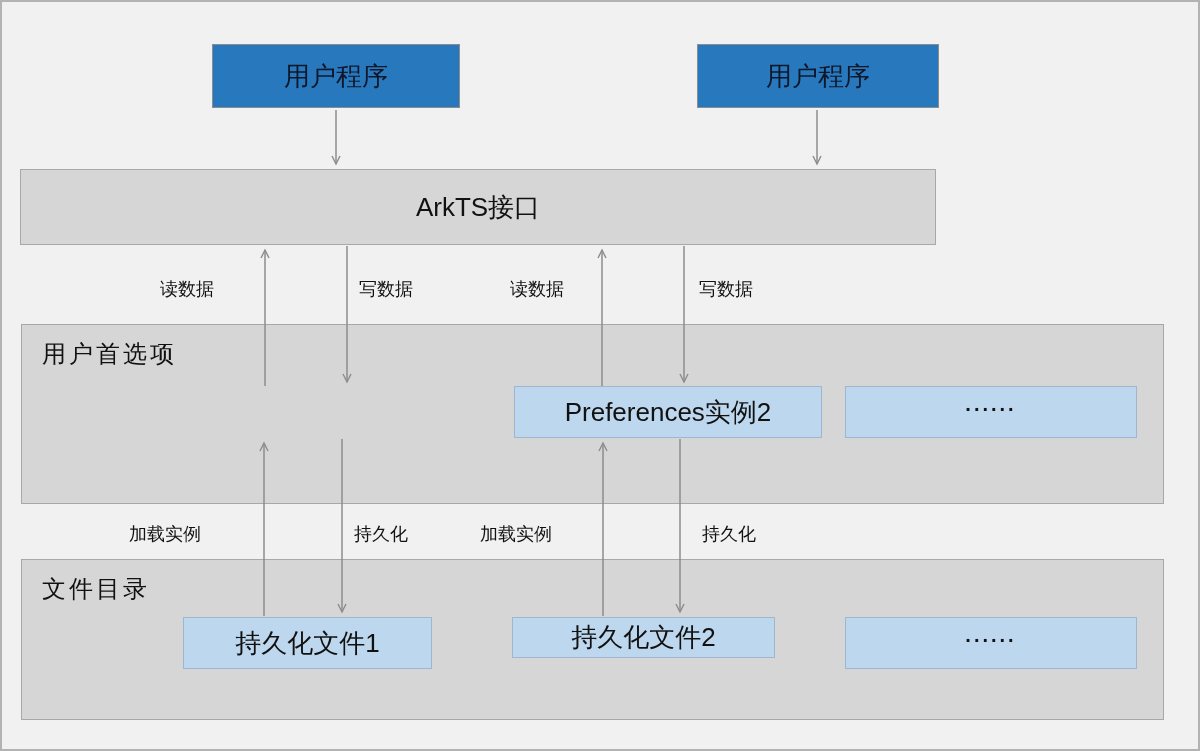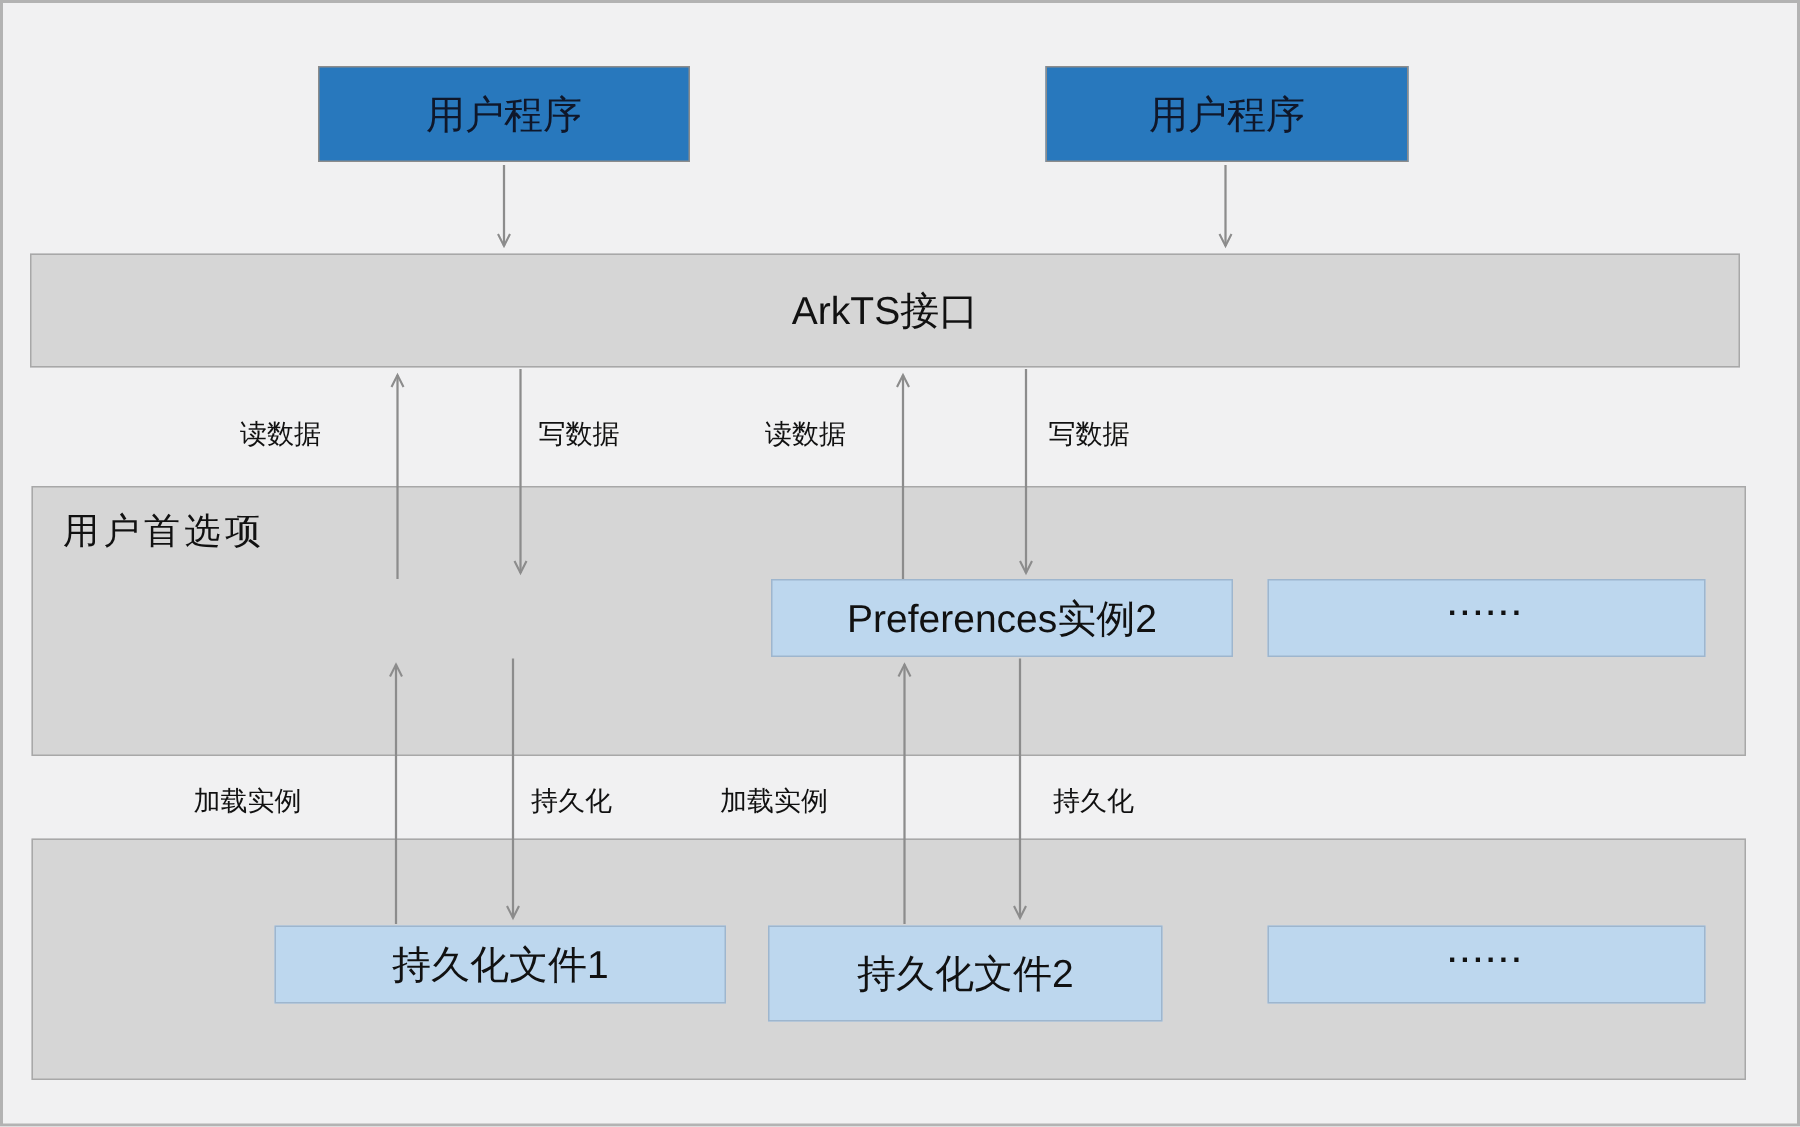--- a/index.html
+++ b/index.html
@@ -65,40 +65,41 @@
   svg.arrows .arrowhead{stroke:var(--arrow);}
 </style>
 </head>
 <body>
 
 <div class="page">
 
   <div class="abs app-box" style="left:210px;top:42px;width:248px;height:64px">用户程序</div>
   <div class="abs app-box" style="left:695px;top:42px;width:242px;height:64px">用户程序</div>
 
-  <div class="abs bar" style="left:18px;top:167px;width:1140px;height:76px">ArkTS接口</div>
+  <div class="abs bar" style="left:18px;top:167px;width:916px;height:76px">ArkTS接口</div>
 
   <span class="flow-label" style="left:158px;top:272px">读数据</span>
   <span class="flow-label" style="left:357px;top:272px">写数据</span>
   <span class="flow-label" style="left:508px;top:272px">读数据</span>
   <span class="flow-label" style="left:697px;top:272px">写数据</span>
 
   <div class="abs group" style="left:19px;top:322px;width:1143px;height:180px"></div>
   <span class="group-title" style="left:40px;top:336px">用户首选项</span>
   <div class="abs inst-box" style="left:512px;top:384px;width:308px;height:52px">Preferences实例2</div>
   <div class="abs inst-box dots" style="left:843px;top:384px;width:292px;height:52px">......</div>
 
   <span class="flow-label" style="left:127px;top:517px">加载实例</span>
   <span class="flow-label" style="left:352px;top:517px">持久化</span>
   <span class="flow-label" style="left:478px;top:517px">加载实例</span>
   <span class="flow-label" style="left:700px;top:517px">持久化</span>
 
   <div class="abs group" style="left:19px;top:557px;width:1143px;height:161px"></div>
-  <div class="abs inst-box" style="left:181px;top:615px;width:301px;height:52px">持久化文件1</div>
-  <div class="abs inst-box" style="left:510px;top:615px;width:263px;height:64px">持久化文件2</div>
+  <span class="group-title" style="left:40px;top:571px">文件目录</span>
+  <div class="abs inst-box" style="left:181px;top:615px;width:249px;height:52px">持久化文件1</div>
+  <div class="abs inst-box" style="left:510px;top:615px;width:263px;height:41px">持久化文件2</div>
   <div class="abs inst-box dots" style="left:843px;top:615px;width:292px;height:52px">......</div>
 
   <svg class="arrows" width="1200" height="751" viewBox="0 0 1200 751">
     <defs>
       <marker id="head" markerWidth="12" markerHeight="12" refX="9" refY="5" orient="auto" markerUnits="userSpaceOnUse">
         <path class="arrowhead" d="M1,1 L9,5 L1,9" fill="none" stroke-width="1.4"></path>
       </marker>
     </defs>
 
     <line x1="334" y1="108" x2="334" y2="162" marker-end="url(#head)"></line>

